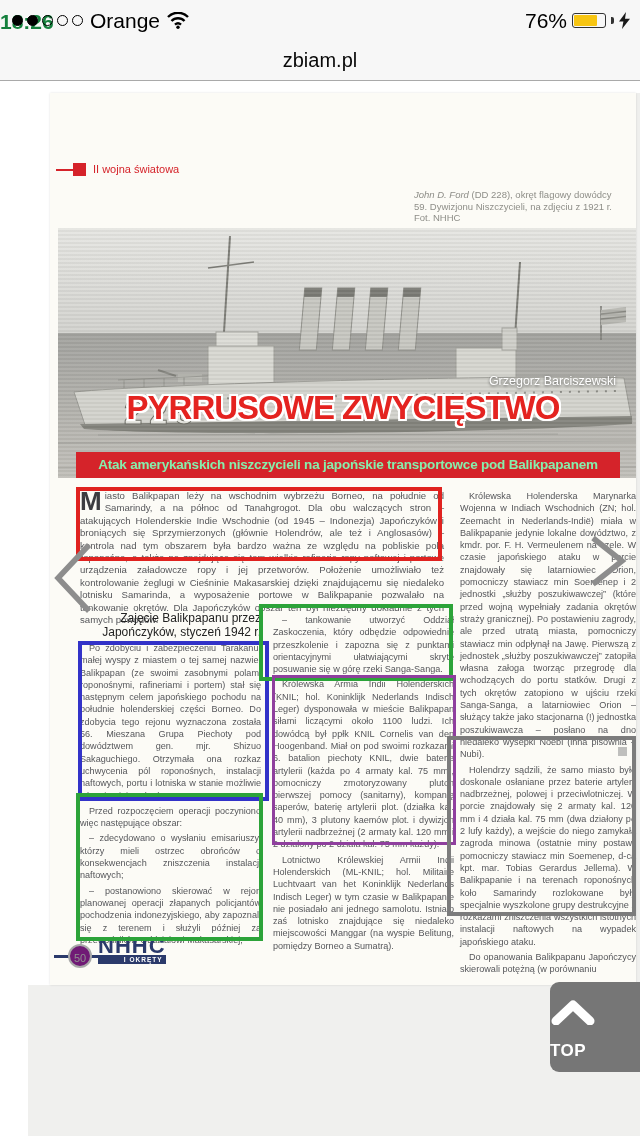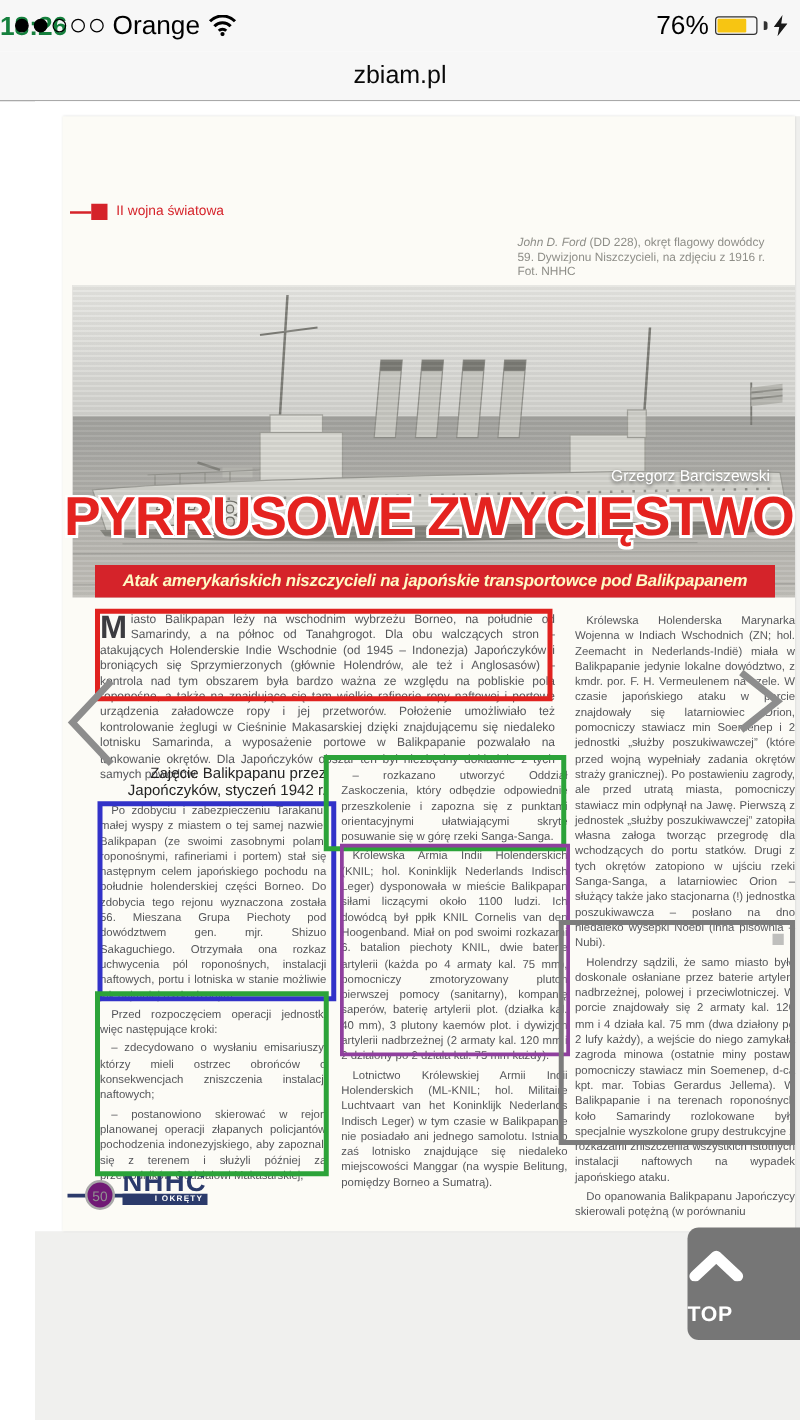--- a/index.html
+++ b/index.html
@@ -36,23 +36,23 @@
   .cat-square{position:absolute;left:23px;top:70px;width:13px;height:13px;background:#d5232a;}
   .cat-label{position:absolute;left:43px;top:70px;font-size:11px;color:#d5232a;}
 
   .caption{position:absolute;right:24px;top:96px;text-align:left;font-size:9.5px;line-height:11.5px;color:#8e8e88;}
   .caption .it{font-style:italic;}
 
   .photo{position:absolute;left:8px;top:135px;width:578px;height:250px;overflow:hidden;background:#cfcfcb;}
   .photo::after{content:"";position:absolute;inset:0;background:repeating-linear-gradient(0deg,rgba(255,255,255,.05) 0 2px,rgba(0,0,0,.04) 2px 4px);pointer-events:none;}
 
   .author{position:absolute;right:20px;top:281px;color:#fff;font-size:12.5px;text-shadow:0 1px 3px rgba(0,0,0,.65);z-index:3;}
-  .big-title{position:absolute;left:0;top:296px;width:586px;text-align:center;font-size:44px;font-weight:700;letter-spacing:-1px;color:#e42320;white-space:nowrap;z-index:3;
+  .big-title{position:absolute;left:0;top:296px;width:586px;text-align:center;font-size:33px;font-weight:700;letter-spacing:-1px;color:#e42320;white-space:nowrap;z-index:3;
     text-shadow:2px 2px 0 #fff,-2px -2px 0 #fff,2px -2px 0 #fff,-2px 2px 0 #fff,0 2px 0 #fff,2px 0 0 #fff,0 -2px 0 #fff,-2px 0 0 #fff;}
-  .subtitle{position:absolute;left:26px;top:359px;width:544px;height:26px;background:#d5232a;color:#fef9c3;font-weight:700;font-size:13.5px;line-height:26px;text-align:center;letter-spacing:-0.2px;z-index:3;font-style:italic;}
+  .subtitle{position:absolute;left:26px;top:359px;width:544px;height:26px;background:#d5232a;color:#86efac;font-weight:700;font-size:13.5px;line-height:26px;text-align:center;letter-spacing:-0.2px;z-index:3;}
 
   .intro{position:absolute;left:30px;top:397px;width:364px;font-size:9.6px;line-height:12.4px;color:#55565a;text-align:justify;}
   .dropcap{float:left;font-size:26px;line-height:23px;font-weight:700;color:#3c3c40;padding-right:3px;}
 
   .col{position:absolute;font-size:9.1px;line-height:12.3px;color:#55565a;text-align:justify;}
   .col p{margin:0 0 3px 0;}
   .col p.ind{text-indent:9px;}
   .col1{left:30px;top:519px;width:181px;}
   .col2{left:223px;top:521px;width:181px;}
   .col3{left:410px;top:397px;width:176px;}
@@ -128,21 +128,21 @@
     <div class="footer-strip"></div>
 
     <div class="scan">
 
       <div class="cat-line"></div>
       <div class="cat-square"></div>
       <div class="cat-label">II wojna światowa</div>
 
       <div class="caption">
         <span class="it">John D. Ford</span><span> (DD 228), okręt flagowy dowódcy</span><br>
-        <span>59. Dywizjonu Niszczycieli, na zdjęciu z 1916 r.</span><br>
+        <span>59. Dywizjonu Niszczycieli, na zdjęciu z 1921 r.</span><br>
         <span>Fot. NHHC</span>
       </div>
 
       <div class="photo">
         <svg width="578" height="250" viewBox="0 0 578 250">
           <defs>
             <linearGradient id="sky" x1="0" y1="0" x2="0" y2="1">
               <stop offset="0" stop-color="#e6e6e2"></stop>
                 <stop offset="1" stop-color="#d3d3cf"></stop>
             </linearGradient>
@@ -206,27 +206,27 @@
       <div class="big-title">PYRRUSOWE ZWYCIĘSTWO</div>
       <div class="subtitle">Atak amerykańskich niszczycieli na japońskie transportowce pod Balikpapanem</div>
 
       <div class="intro">
         <span class="dropcap">M</span><span>iasto Balikpapan leży na wschodnim wybrzeżu Borneo, na południe od Samarindy, a na północ od Tanahgrogot. Dla obu walczących stron – atakujących Holenderskie Indie Wschodnie (od 1945 – Indonezja) Japończyków i broniących się Sprzymierzonych (głównie Holendrów, ale też i Anglosasów) – kontrola nad tym obszarem była bardzo ważna ze względu na pobliskie pola roponośne, a także na znajdujące się tam wielkie rafinerie ropy naftowej i portowe urządzenia załadowcze ropy i jej przetworów. Położenie umożliwiało też kontrolowanie żeglugi w Cieśninie Makasarskiej dzięki znajdującemu się niedaleko lotnisku Samarinda, a wyposażenie portowe w Balikpapanie pozwalało na tankowanie okrętów. Dla Japończyków obszar ten był niezbędny dokładnie z tych samych powodów.</span>
       </div>
 
       <div class="col col1">
         <p class="col-heading">Zajęcie Balikpapanu przez Japończyków, styczeń 1942 r.</p>
         <p class="ind">Po zdobyciu i zabezpieczeniu Tarakanu, małej wyspy z miastem o tej samej nazwie, Balikpapan (ze swoimi zasobnymi polami roponośnymi, rafineriami i portem) stał się następnym celem japońskiego pochodu na południe holenderskiej części Borneo. Do zdobycia tego rejonu wyznaczona została 56. Mieszana Grupa Piechoty pod dowództwem gen. mjr. Shizuo Sakaguchiego. Otrzymała ona rozkaz uchwycenia pól roponośnych, instalacji naftowych, portu i lotniska w stanie możliwie jak najmniej uszkodzonym.</p>
-        <p class="ind">Przed rozpoczęciem operacji jednostki więc następujące kroki:</p>
+        <p class="ind">Przed rozpoczęciem operacji poczyniono więc następujące obszar:</p>
         <p class="ind">– zdecydowano o wysłaniu emisariuszy, którzy mieli ostrzec obrońców o konsekwencjach zniszczenia instalacji naftowych;</p>
         <p class="ind">– postanowiono skierować w rejon planowanej operacji złapanych policjantów pochodzenia indonezyjskiego, aby zapoznali się z terenem i służyli później za przewodników Oddziałowi Makasarskiej;</p>
       </div>
 
       <div class="col col2">
-        <p class="ind">– rozkazano utworzyć Oddział Zaskoczenia, który odbędzie odpowiednie przeszkolenie i zapozna się z punktami orientacyjnymi ułatwiającymi skryte posuwanie się w górę rzeki Sanga-Sanga.</p>
+        <p class="ind">– tankowanie utworzyć Oddział Zaskoczenia, który odbędzie odpowiednie przeszkolenie i zapozna się z punktami orientacyjnymi ułatwiającymi skryte posuwanie się w górę rzeki Sanga-Sanga.</p>
         <p class="ind">Królewska Armia Indii Holenderskich (KNIL; hol. Koninklijk Nederlands Indisch Leger) dysponowała w mieście Balikpapan siłami liczącymi około 1100 ludzi. Ich dowódcą był ppłk KNIL Cornelis van den Hoogenband. Miał on pod swoimi rozkazami 6. batalion piechoty KNIL, dwie baterie artylerii (każda po 4 armaty kal. 75 mm), pomocniczy zmotoryzowany pluton pierwszej pomocy (sanitarny), kompanię saperów, baterię artylerii plot. (działka kal. 40 mm), 3 plutony kaemów plot. i dywizjon artylerii nadbrzeżnej (2 armaty kal. 120 mm i 2 działony po 2 działa kal. 75 mm każdy).</p>
         <p class="ind">Lotnictwo Królewskiej Armii Indii Holenderskich (ML-KNIL; hol. Militaire Luchtvaart van het Koninklijk Nederlands Indisch Leger) w tym czasie w Balikpapanie nie posiadało ani jednego samolotu. Istniało zaś lotnisko znajdujące się niedaleko miejscowości Manggar (na wyspie Belitung, pomiędzy Borneo a Sumatrą).</p>
       </div>
 
       <div class="col col3">
         <p class="ind">Królewska Holenderska Marynarka Wojenna w Indiach Wschodnich (ZN; hol. Zeemacht in Nederlands-Indië) miała w Balikpapanie jedynie lokalne dowództwo, z kmdr. por. F. H. Vermeulenem na czele. W czasie japońskiego ataku w porcie znajdowały się latarniowiec Orion, pomocniczy stawiacz min Soemenep i 2 jednostki „służby poszukiwawczej” (które przed wojną wypełniały zadania okrętów straży granicznej). Po postawieniu zagrody, ale przed utratą miasta, pomocniczy stawiacz min odpłynął na Jawę. Pierwszą z jednostek „służby poszukiwawczej” zatopiła własna załoga tworząc przegrodę dla wchodzących do portu statków. Drugi z tych okrętów zatopiono w ujściu rzeki Sanga-Sanga, a latarniowiec Orion – służący także jako stacjonarna (!) jednostka poszukiwawcza – posłano na dno niedaleko wysepki Noebi (inna pisownia – Nubi).</p>
         <p class="ind">Holendrzy sądzili, że samo miasto było doskonale osłaniane przez baterie artylerii nadbrzeżnej, polowej i przeciwlotniczej. W porcie znajdowały się 2 armaty kal. 120 mm i 4 działa kal. 75 mm (dwa działony po 2 lufy każdy), a wejście do niego zamykała zagroda minowa (ostatnie miny postawił pomocniczy stawiacz min Soemenep, d-ca kpt. mar. Tobias Gerardus Jellema). W Balikpapanie i na terenach roponośnych koło Samarindy rozlokowane były specjalnie wyszkolone grupy destrukcyjne z rozkazami zniszczenia wszystkich istotnych instalacji naftowych na wypadek japońskiego ataku.</p>
         <p class="ind">Do opanowania Balikpapanu Japończycy skierowali potężną (w porównaniu</p>
       </div>
 

